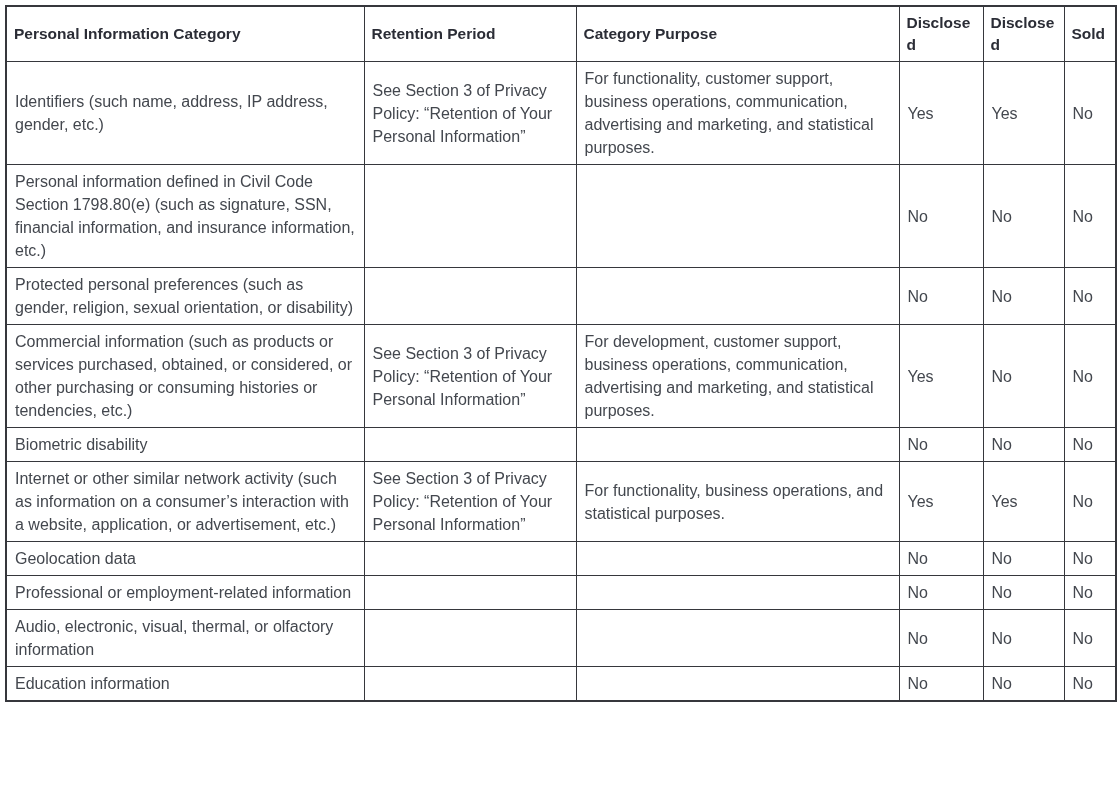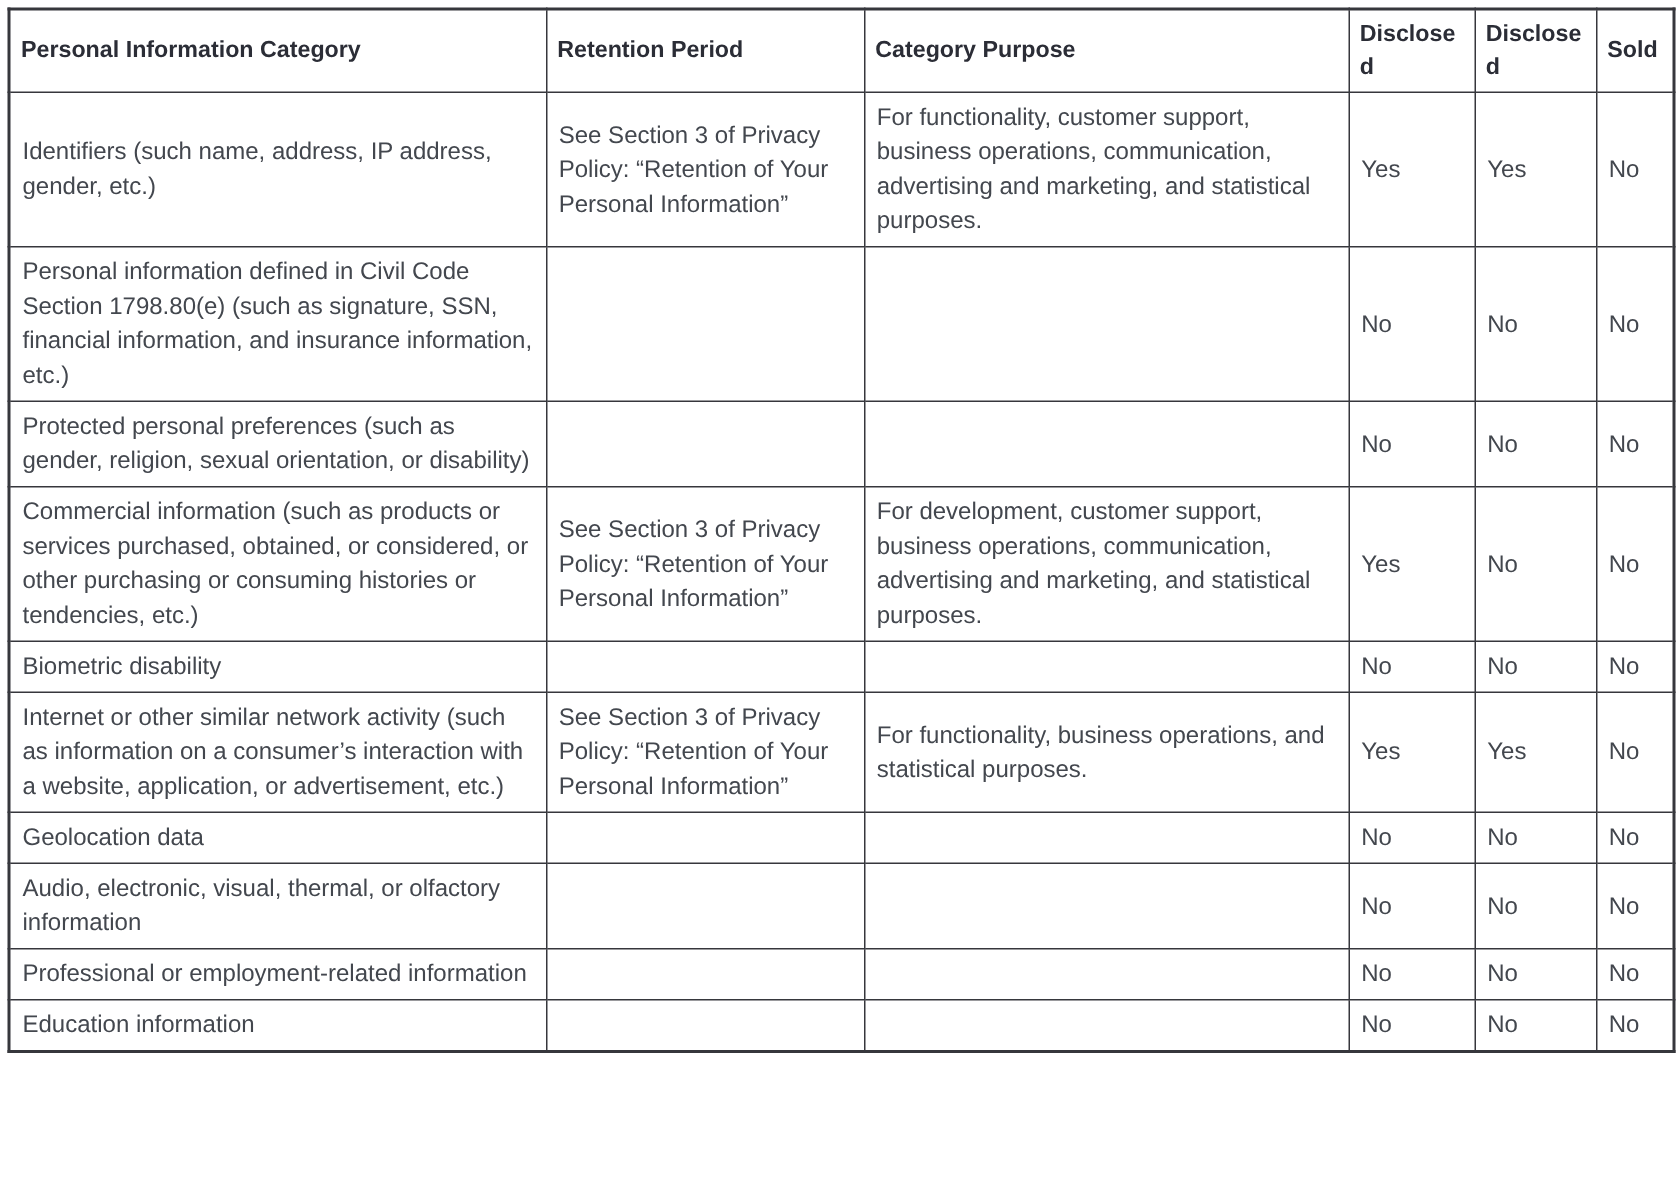--- a/index.html
+++ b/index.html
@@ -122,29 +122,29 @@
       </tr>
       <tr>
         <td>Geolocation data</td>
         <td></td>
         <td></td>
         <td>No</td>
         <td>No</td>
         <td>No</td>
       </tr>
       <tr>
-        <td>Audio, electronic, visual, thermal, or olfactory information</td>
+        <td>Professional or employment-related information</td>
         <td></td>
         <td></td>
         <td>No</td>
         <td>No</td>
         <td>No</td>
       </tr>
       <tr>
-        <td>Professional or employment-related information</td>
+        <td>Audio, electronic, visual, thermal, or olfactory information</td>
         <td></td>
         <td></td>
         <td>No</td>
         <td>No</td>
         <td>No</td>
       </tr>
       <tr>
         <td>Education information</td>
         <td></td>
         <td></td>

